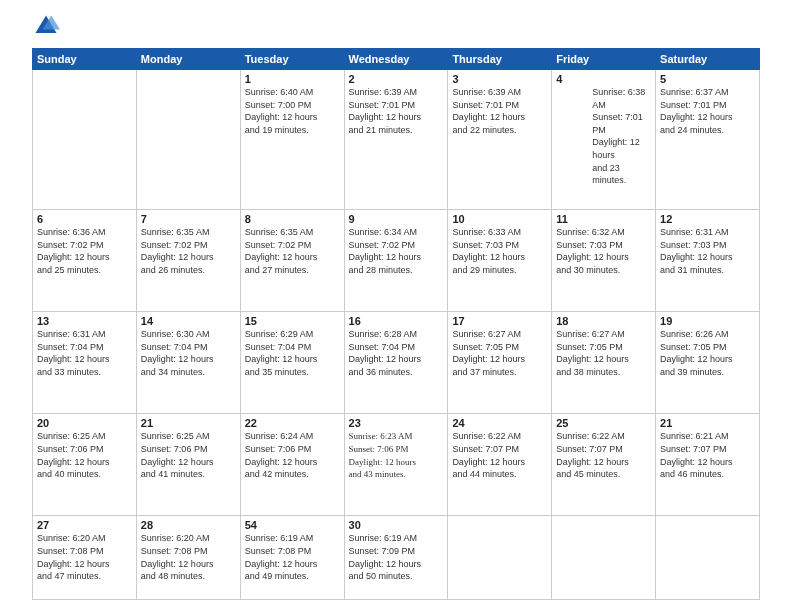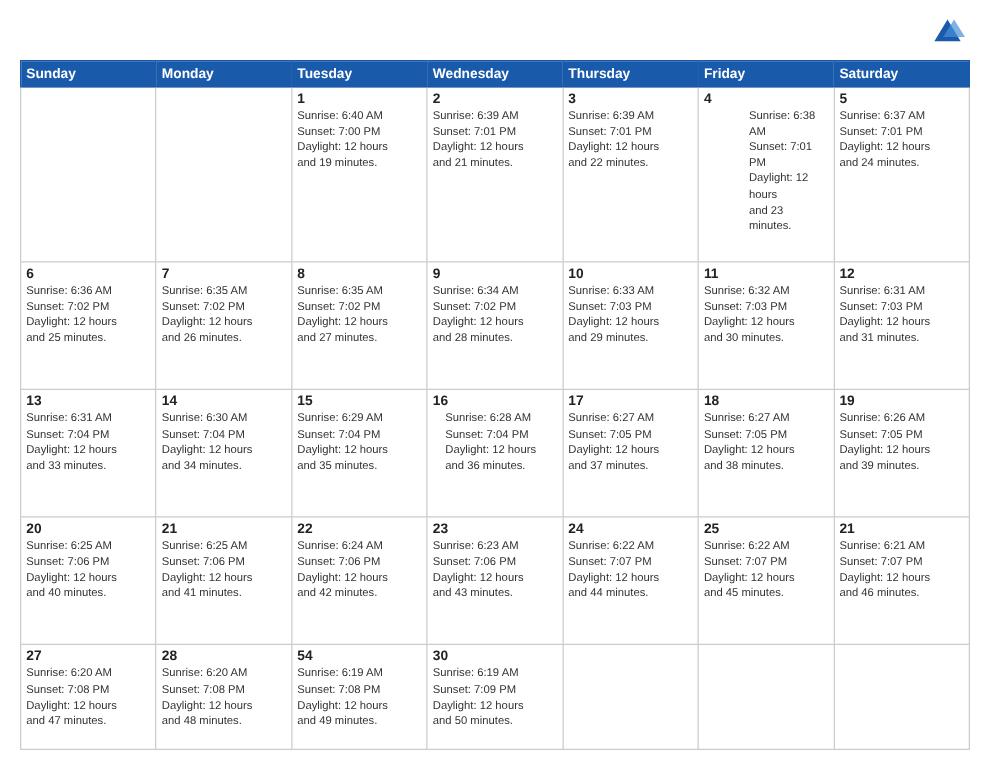--- a/index.html
+++ b/index.html
@@ -6,24 +6,23 @@
     body {
       width: 792px;
       height: 612px;
       font-family: Arial, sans-serif;
       background: #fff;
       overflow: hidden;
     }
     .page {
       width: 792px;
       height: 612px;
-      padding: 12px 16px;
+      padding: 12px 32px;
       display: flex;
       flex-direction: column;
-      align-items: flex-end;
     }
     .header {
       display: flex;
       justify-content: space-between;
       align-items: flex-start;
       margin-bottom: 8px;
     }
     .logo {
       display: flex;
       align-items: center;
@@ -247,21 +246,21 @@
           </td>
           <td>
             <span class="day-number">15</span>
             <div class="day-detail" style="white-space: pre-line;">Sunrise: 6:29 AM
 Sunset: 7:04 PM
 Daylight: 12 hours
 and 35 minutes.</div>
           </td>
           <td>
             <span class="day-number">16</span>
-            <div class="day-detail" style="white-space: pre-line; margin-left: 10px;">Sunrise: 6:28 AM
+            <div class="day-detail" style="white-space: pre-line;">Sunrise: 6:28 AM
 Sunset: 7:04 PM
 Daylight: 12 hours
 and 36 minutes.</div>
           </td>
           <td>
             <span class="day-number">17</span>
             <div class="day-detail" style="white-space: pre-line;">Sunrise: 6:27 AM
 Sunset: 7:05 PM
 Daylight: 12 hours
 and 37 minutes.</div>
@@ -298,21 +297,21 @@
           </td>
           <td>
             <span class="day-number">22</span>
             <div class="day-detail" style="white-space: pre-line;">Sunrise: 6:24 AM
 Sunset: 7:06 PM
 Daylight: 12 hours
 and 42 minutes.</div>
           </td>
           <td>
             <span class="day-number">23</span>
-            <div class="day-detail" style="white-space: pre-line;">Sunrise: 6:23 AM
+            <div class="day-detail" style="white-space: pre-line; font-family: Liberation Serif, serif;">Sunrise: 6:23 AM
 Sunset: 7:06 PM
 Daylight: 12 hours
 and 43 minutes.</div>
           </td>
           <td>
             <span class="day-number">24</span>
             <div class="day-detail" style="white-space: pre-line;">Sunrise: 6:22 AM
 Sunset: 7:07 PM
 Daylight: 12 hours
 and 44 minutes.</div>

